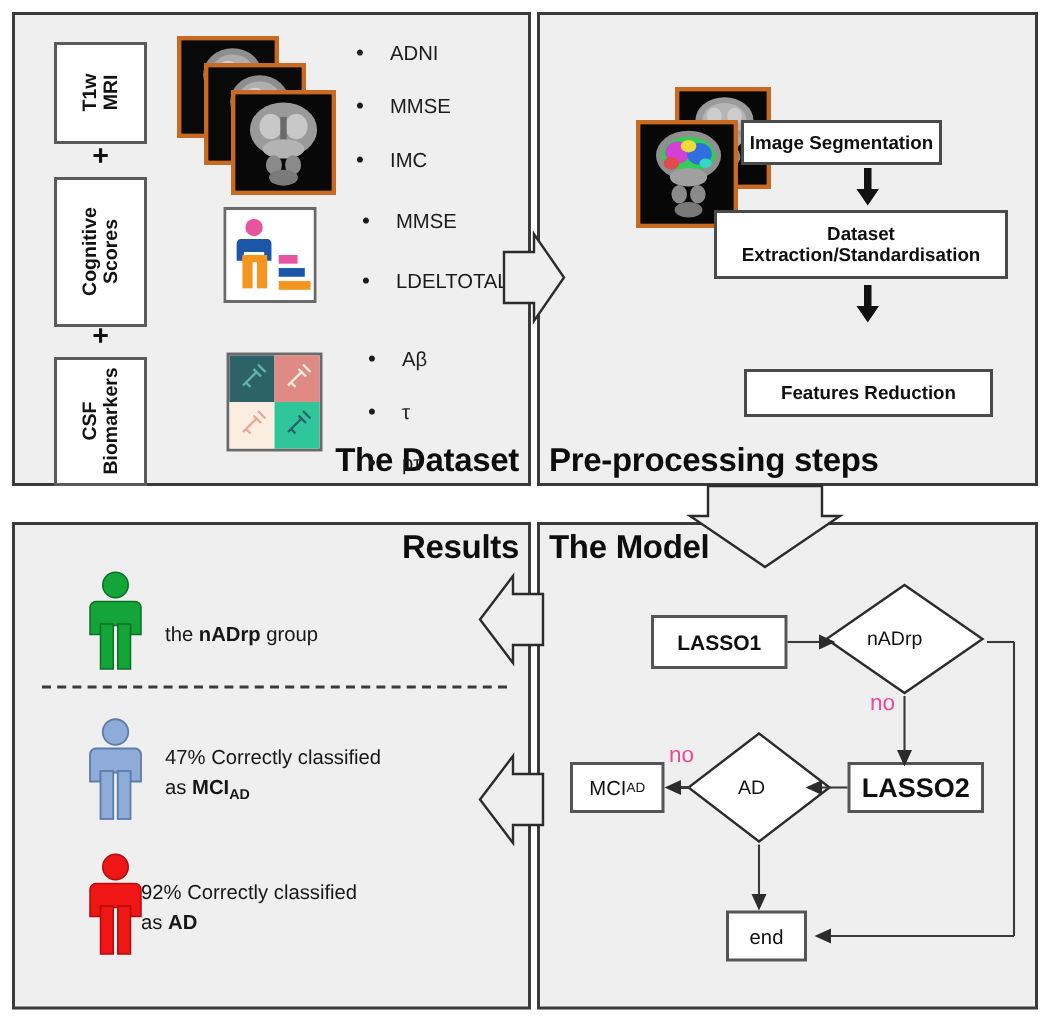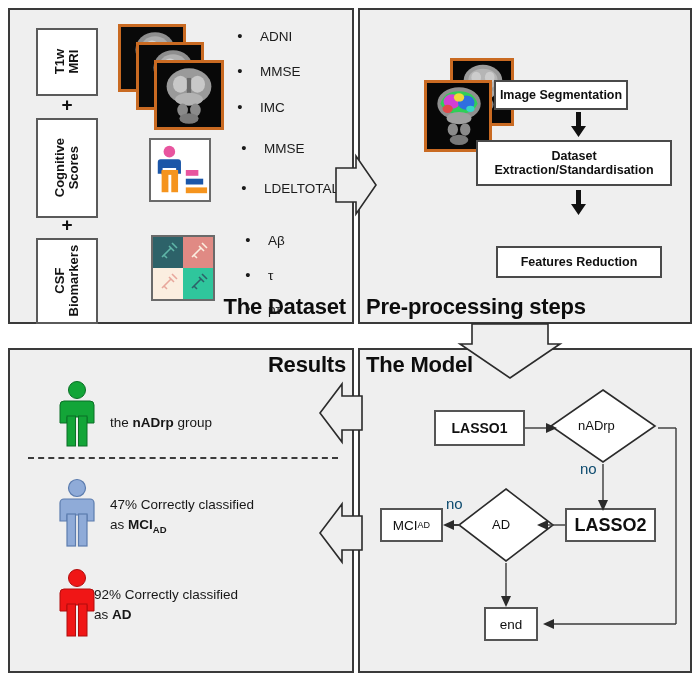--- a/index.html
+++ b/index.html
@@ -66,21 +66,21 @@
   .mbox{position:absolute;background:#fff;border:2px solid #555;box-sizing:border-box;
         display:flex;align-items:center;justify-content:center;color:#0f0f0f;}
   #m-lasso1{left:434px;top:410px;width:91px;height:36px;font-weight:bold;font-size:14px;}
   #m-lasso2{left:565px;top:508px;width:91px;height:34px;font-weight:bold;font-size:18px;}
   #m-mci{left:380px;top:508px;width:63px;height:34px;font-size:13.5px;}
   #m-end{left:484px;top:607px;width:54px;height:34px;font-size:13.5px;}
   #m-mci sub,#m-lasso2 sub{font-size:9px;}
 
   .diamond{position:absolute;}
   .dlabel{position:absolute;font-size:13px;color:#111;white-space:nowrap;}
-  .nolabel{position:absolute;font-size:15px;color:#0c4a6e;}
+  .nolabel{position:absolute;font-size:15px;color:#ec4899;}
 
   svg{display:block;overflow:visible;}
   .ln{stroke:#3a3a3a;stroke-width:1.4;fill:none;}
 </style>
 </head>
 <body>
 
 <div id="page">
 
   <div class="quad" id="q-dataset">

